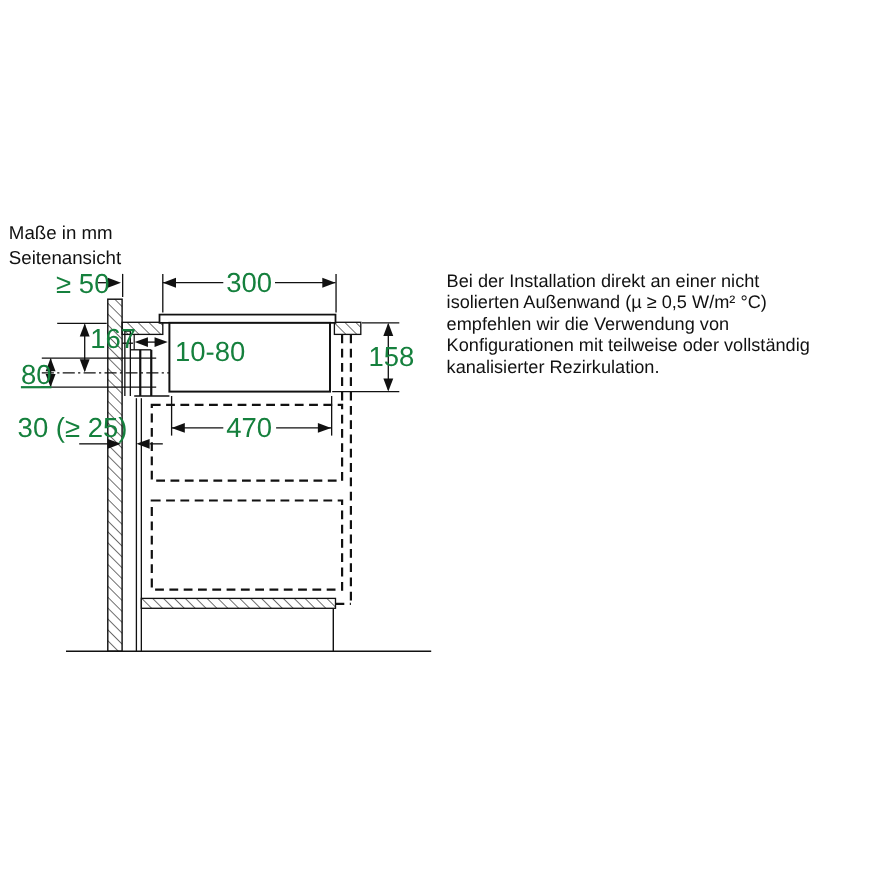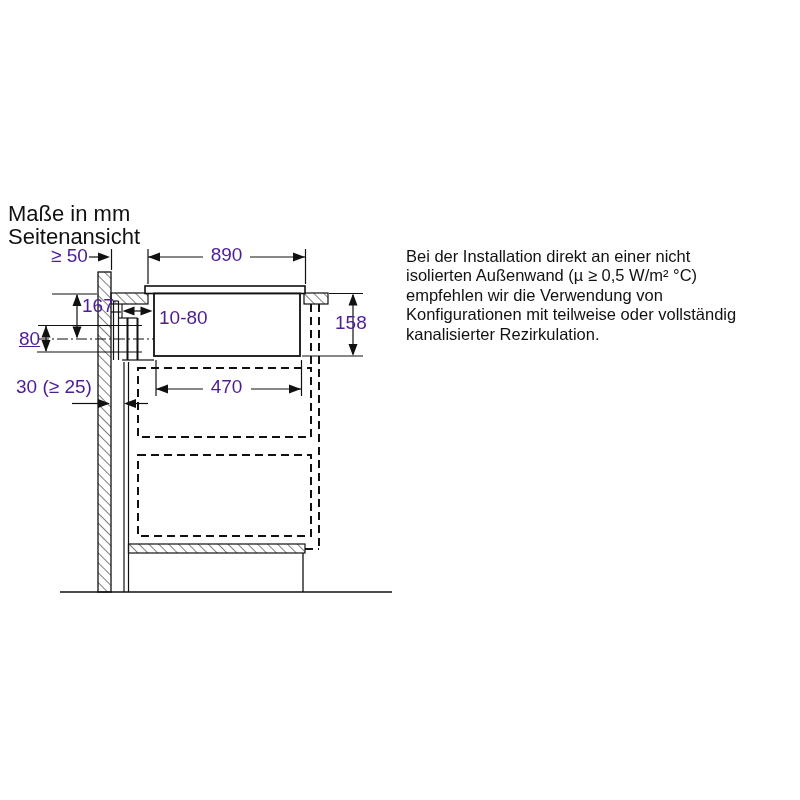--- a/index.html
+++ b/index.html
@@ -2,23 +2,23 @@
 <html><head>
 <meta charset="utf-8">
 <style>
   html,body{margin:0;padding:0;background:#ffffff;}
   #canvas{
     position:relative;width:800px;height:800px;background:#ffffff;
     font-family:"Liberation Sans","DejaVu Sans",sans-serif;color:#111111;
     overflow:hidden;
   }
   #diagram-svg{position:absolute;left:0;top:0;}
-  .lbl{position:absolute;font-size:19px;line-height:1;white-space:nowrap;color:#4c1d95;}
+  .lbl{position:absolute;font-size:25px;line-height:1;white-space:nowrap;color:#15803d;}
   .lbl-c{text-align:center;}
-  .title-lbl{position:absolute;font-size:22px;line-height:1;white-space:nowrap;color:#111111;}
+  .title-lbl{position:absolute;font-size:17px;line-height:1;white-space:nowrap;color:#111111;}
   #note{
     position:absolute;left:406px;top:247px;width:400px;
     font-size:16.5px;line-height:19.4px;color:#111111;
   }
   #note div{white-space:nowrap;}
 </style>
 </head>
 <body>
 
 <div id="canvas">
@@ -125,21 +125,21 @@
       <polygon points="110,403.5 98,399 98,408" stroke="none"></polygon>
       <polygon points="124,403.5 136,399 136,408" stroke="none"></polygon>
       <line x1="136" y1="403.5" x2="148" y2="403.5"></line>
     </g>
   </svg>
 
   <div class="title-lbl" style="left:8px;top:203px;">Maße in mm</div>
   <div class="title-lbl" style="left:8px;top:226px;">Seitenansicht</div>
 
   <div class="lbl" style="left:51px;top:246px;">≥ 50</div>
-  <div class="lbl lbl-c" style="left:196px;top:245px;width:61px;">890</div>
+  <div class="lbl lbl-c" style="left:196px;top:245px;width:61px;">300</div>
   <div class="lbl" style="left:37px;top:296px;margin-left:45px;">167</div>
   <div class="lbl" style="left:19px;top:329px;text-decoration:underline;">80</div>
   <div class="lbl" style="left:159px;top:308px;">10-80</div>
   <div class="lbl" style="left:335px;top:313px;">158</div>
   <div class="lbl lbl-c" style="left:196px;top:377px;width:61px;">470</div>
   <div class="lbl" style="left:16px;top:377px;">30 (≥ 25)</div>
 
   <div id="note">
     <div>Bei der Installation direkt an einer nicht</div>
     <div>isolierten Außenwand (µ ≥ 0,5 W/m² °C)</div>

